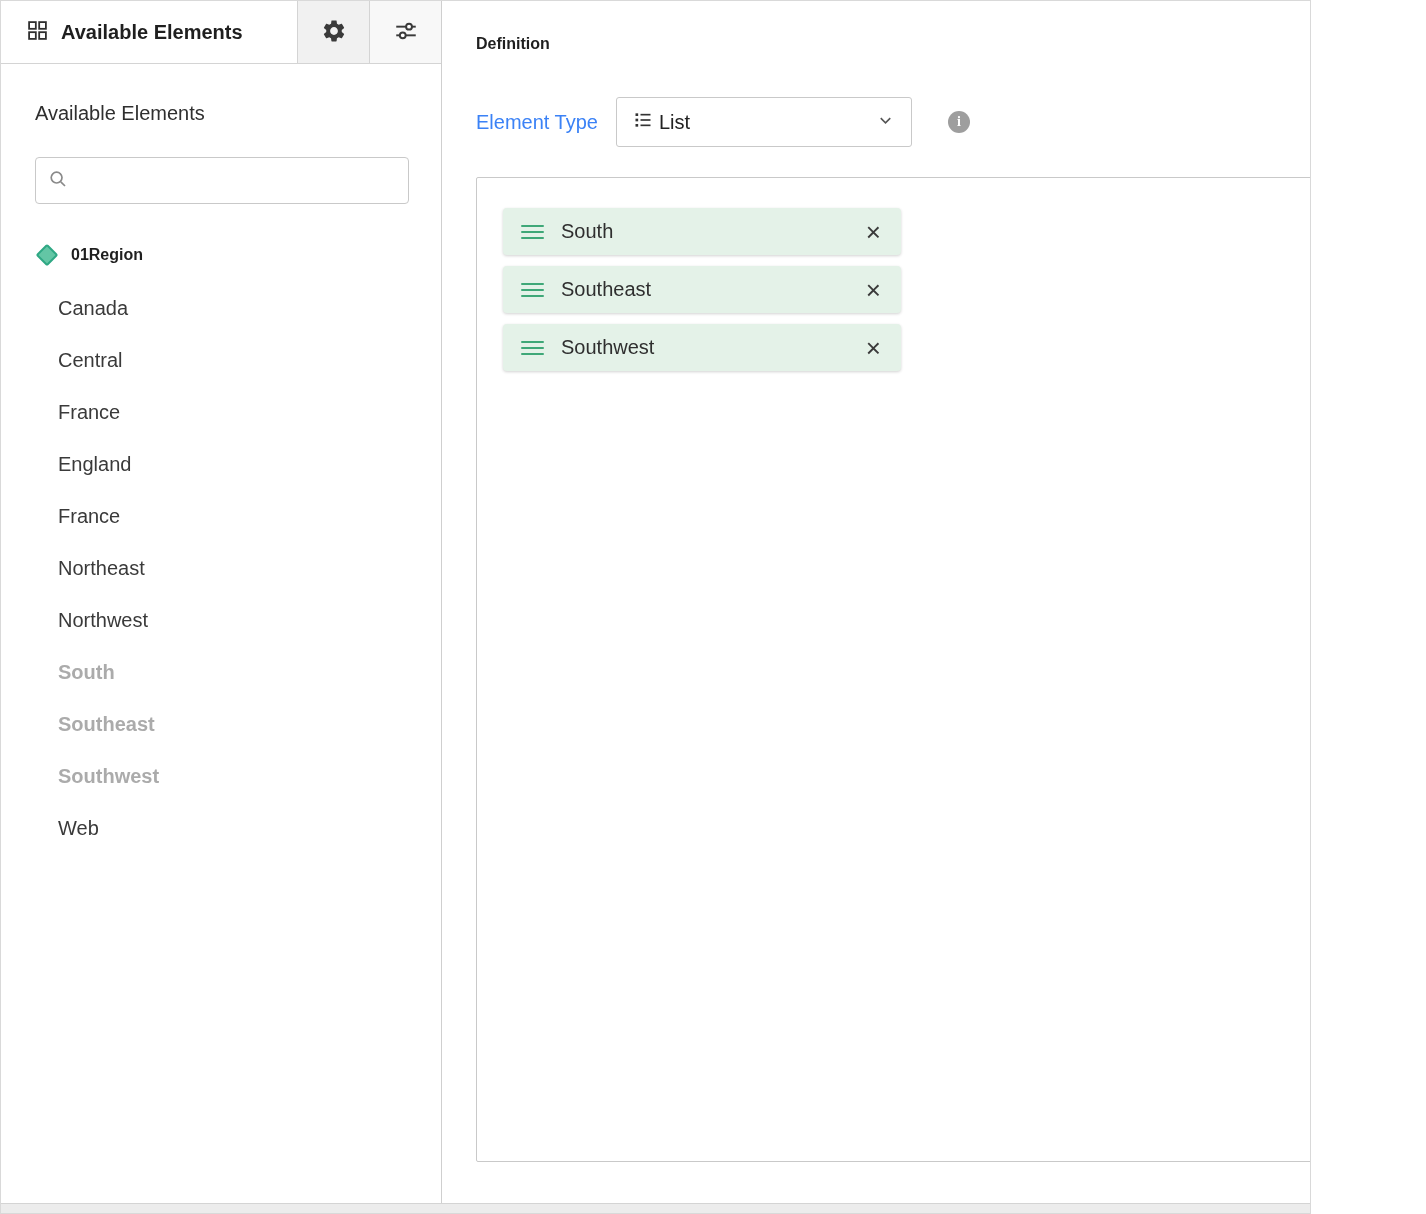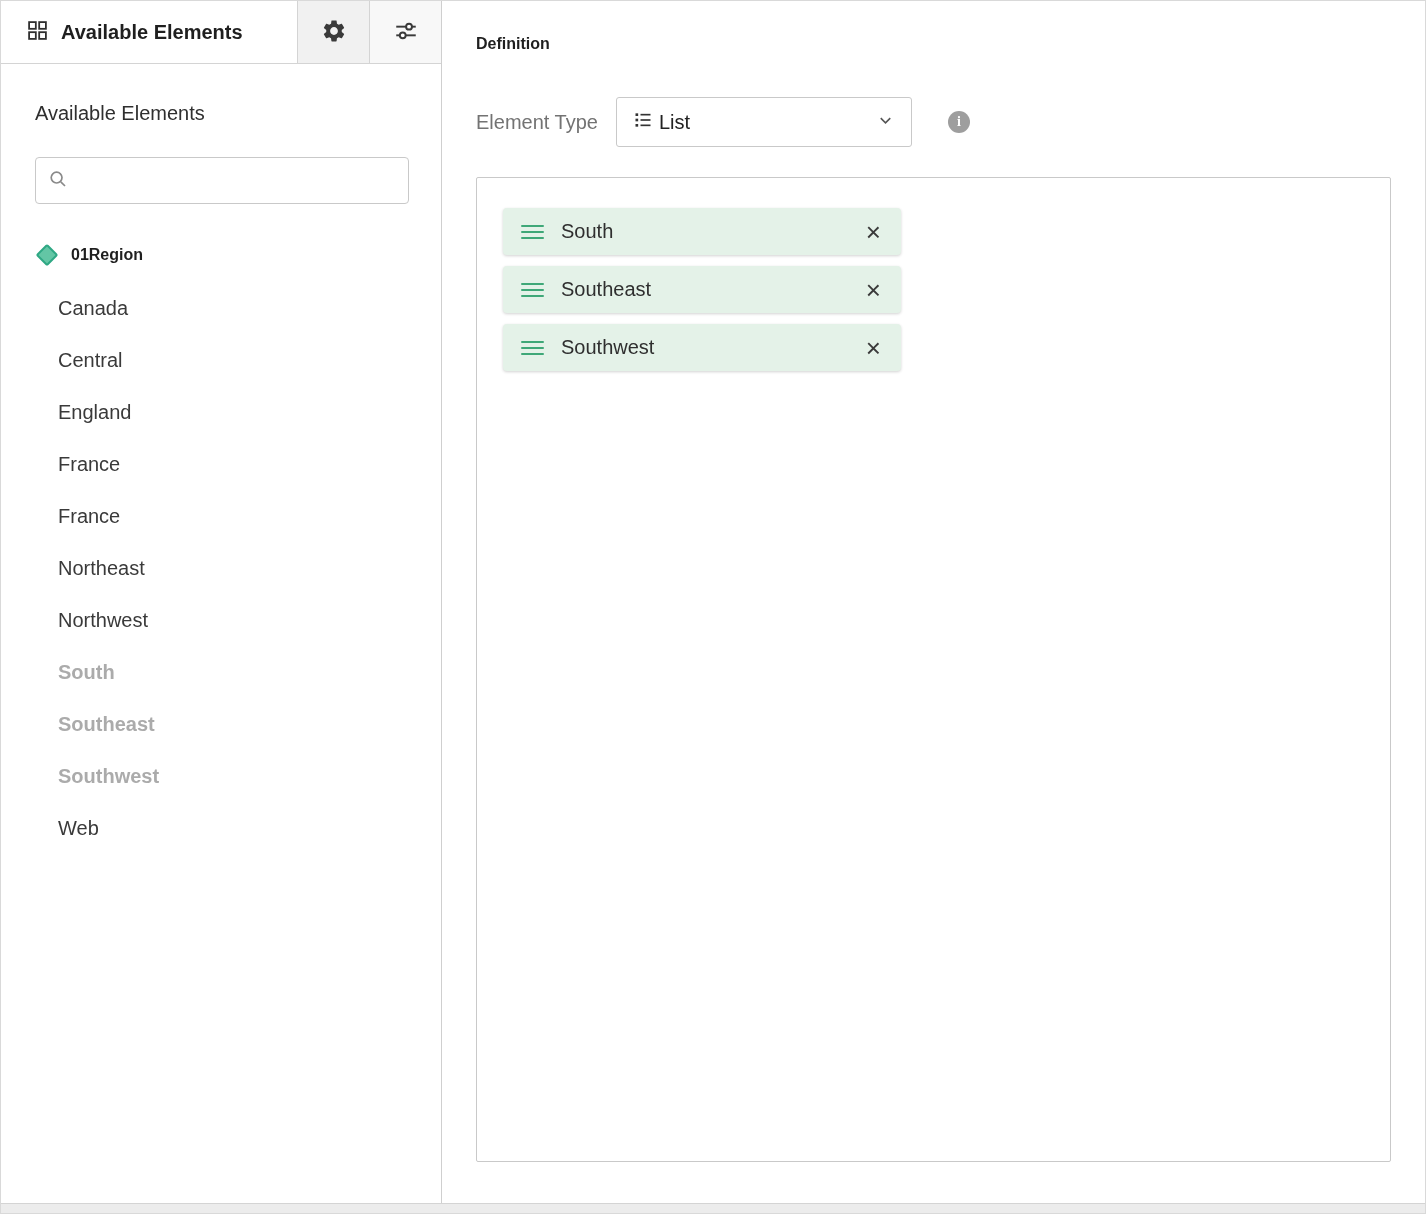--- a/index.html
+++ b/index.html
@@ -4,21 +4,21 @@
 <style>
   * { box-sizing: border-box; margin: 0; padding: 0; }
   html, body { width: 1426px; height: 1214px; }
   body {
     font-family: "Liberation Sans", "DejaVu Sans", sans-serif;
     background: #ffffff;
     color: #333;
   }
   .app {
     position: relative;
-    width: 1426px;
+    width: 1311px;
     height: 1214px;
     border: 1px solid #d9d9d9;
     background: #fff;
     overflow: hidden;
   }
 
   
   .left {
     position: absolute;
     left: 0; top: 0;
@@ -121,21 +121,21 @@
     height: 1204px;
     background: #fff;
     padding: 34px 36px 0 33px;
   }
   .def-title { font-size: 16px; font-weight: 700; color: #1f1f1f; }
   .type-row {
     margin-top: 44px;
     display: flex;
     align-items: center;
   }
-  .type-label { font-size: 20px; color: #737373; }
+  .type-label { font-size: 20px; color: #3b82f6; }
   .dropdown {
     margin-left: 18px;
     width: 296px;
     height: 50px;
     border: 1px solid #c9c9c9;
     border-radius: 3px;
     display: flex;
     align-items: center;
     padding: 0 16px;
     cursor: pointer;
@@ -261,22 +261,22 @@
       </div>
 
       <div class="attr-row">
         <span class="diamond"></span>
         <span class="attr-name">01Region</span>
       </div>
 
       <ul class="elements">
         <li>Canada</li>
         <li>Central</li>
+        <li>France</li>
         <li>England</li>
-        <li>France</li>
         <li>France</li>
         <li>Northeast</li>
         <li>Northwest</li>
         <li class="disabled">South</li>
         <li class="disabled">Southeast</li>
         <li class="disabled">Southwest</li>
         <li>Web</li>
       </ul>
     </div>
   </aside>

